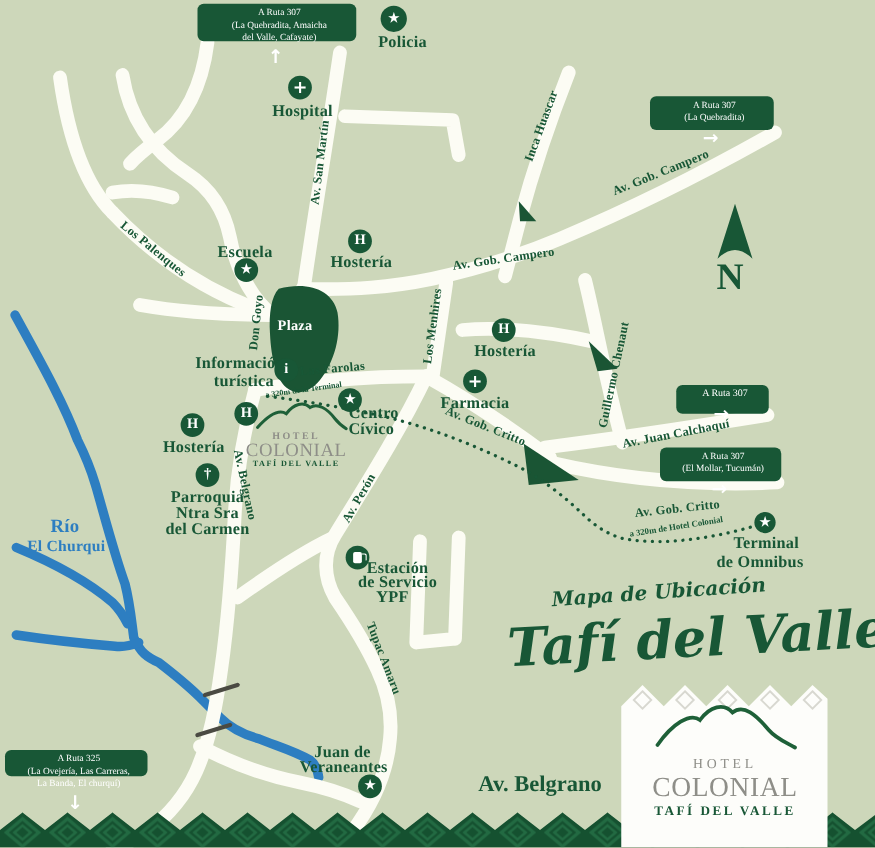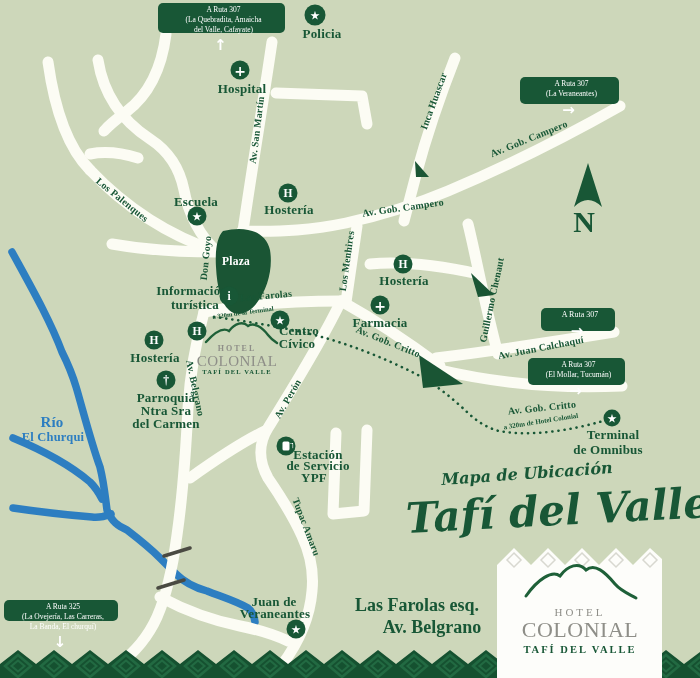--- a/index.html
+++ b/index.html
@@ -207,21 +207,21 @@
       <div>A Ruta 307</div>
       <div>(La Quebradita, Amaicha</div>
       <div>del Valle, Cafayate)</div>
     </div>
     <span class="arr">↑</span>
   </div>
 
   <div class="sign" id="sign-top-right">
     <div class="txt">
       <div>A Ruta 307</div>
-      <div>(La Veraneantes)</div>
+      <div>(La Quebradita)</div>
     </div>
     <span class="arr">→</span>
   </div>
 
   <div class="sign" id="sign-mid-right">
     <div class="txt">
       <div>A Ruta 307</div>
     </div>
     <span class="arr">→</span>
   </div>
@@ -319,20 +319,19 @@
   <div class="icon" id="ic-hotel">H</div>
   <span class="lbl gray" id="mlogo-hotel">HOTEL</span>
   <span class="lbl gray" id="mlogo-colonial">COLONIAL</span>
   <span class="lbl" id="mlogo-tag">TAFÍ DEL VALLE</span>
 
   <span class="lbl" id="lb-n">N</span>
 
   <span class="lbl" id="ti-kicker">Mapa de Ubicación</span>
   <span class="lbl" id="ti-name">Tafí del Valle</span>
 
-  <span class="lbl" id="ad-1">Las Farolas esq.</span>
   <span class="lbl" id="ad-2">Av. Belgrano</span>
 
   <span class="lbl gray" id="blogo-hotel">HOTEL</span>
   <span class="lbl gray" id="blogo-colonial">COLONIAL</span>
   <span class="lbl" id="blogo-tag">TAFÍ DEL VALLE</span>
 
 </div>
 
 </body></html>

